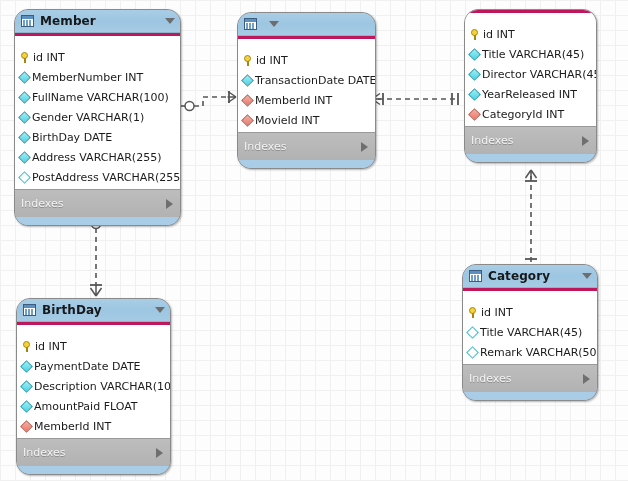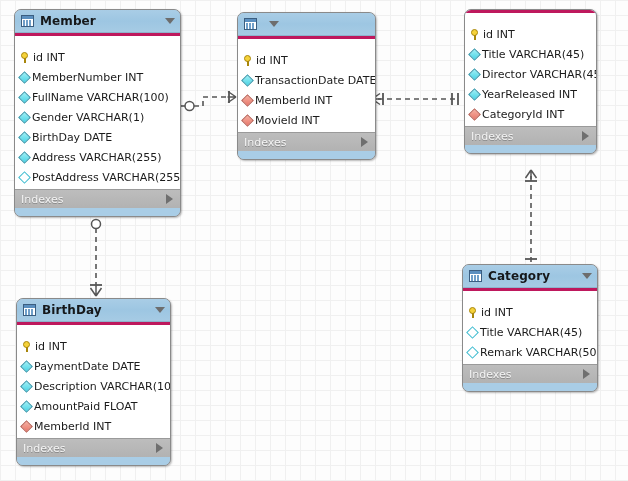--- a/index.html
+++ b/index.html
@@ -30,21 +30,21 @@
     width: 628px;
     height: 481px;
     pointer-events: none;
   }
 
   
   .table-box {
     position: absolute;
     box-sizing: border-box;
     border: 1px solid #8a8a8a;
-    border-radius: 7px;
+    border-radius: 14px;
     background: #b0cfe6;
     box-shadow: 1px 1px 2px rgba(0,0,0,0.28);
     overflow: hidden;
   }
   .tbl-header {
     height: 23px;
     background: linear-gradient(to bottom, #a9cde6 0%, #9dc6e2 50%, #a6cbe4 100%);
     border-bottom: 1px solid #8fb3cc;
     display: flex;
     align-items: center;
@@ -152,21 +152,21 @@
   .ic-diamond.hollow {
     background: #ffffff;
     border: 1px solid #3fbcd0;
   }
   .ic-diamond.red {
     background: linear-gradient(135deg, #f6b0a2 0%, #e8776a 100%);
     border: 1px solid #b4564a;
   }
 
   .tbl-indexes {
-    height: 19px;
+    height: 28px;
     background: linear-gradient(to bottom, #bdbdbd 0%, #b2b2b2 100%);
     border-top: 1px solid #9a9a9a;
     display: flex;
     align-items: center;
     padding: 0 7px 0 6px;
     box-sizing: border-box;
   }
   .idx-label {
     font-size: 11px;
     color: #f3f3f3;

